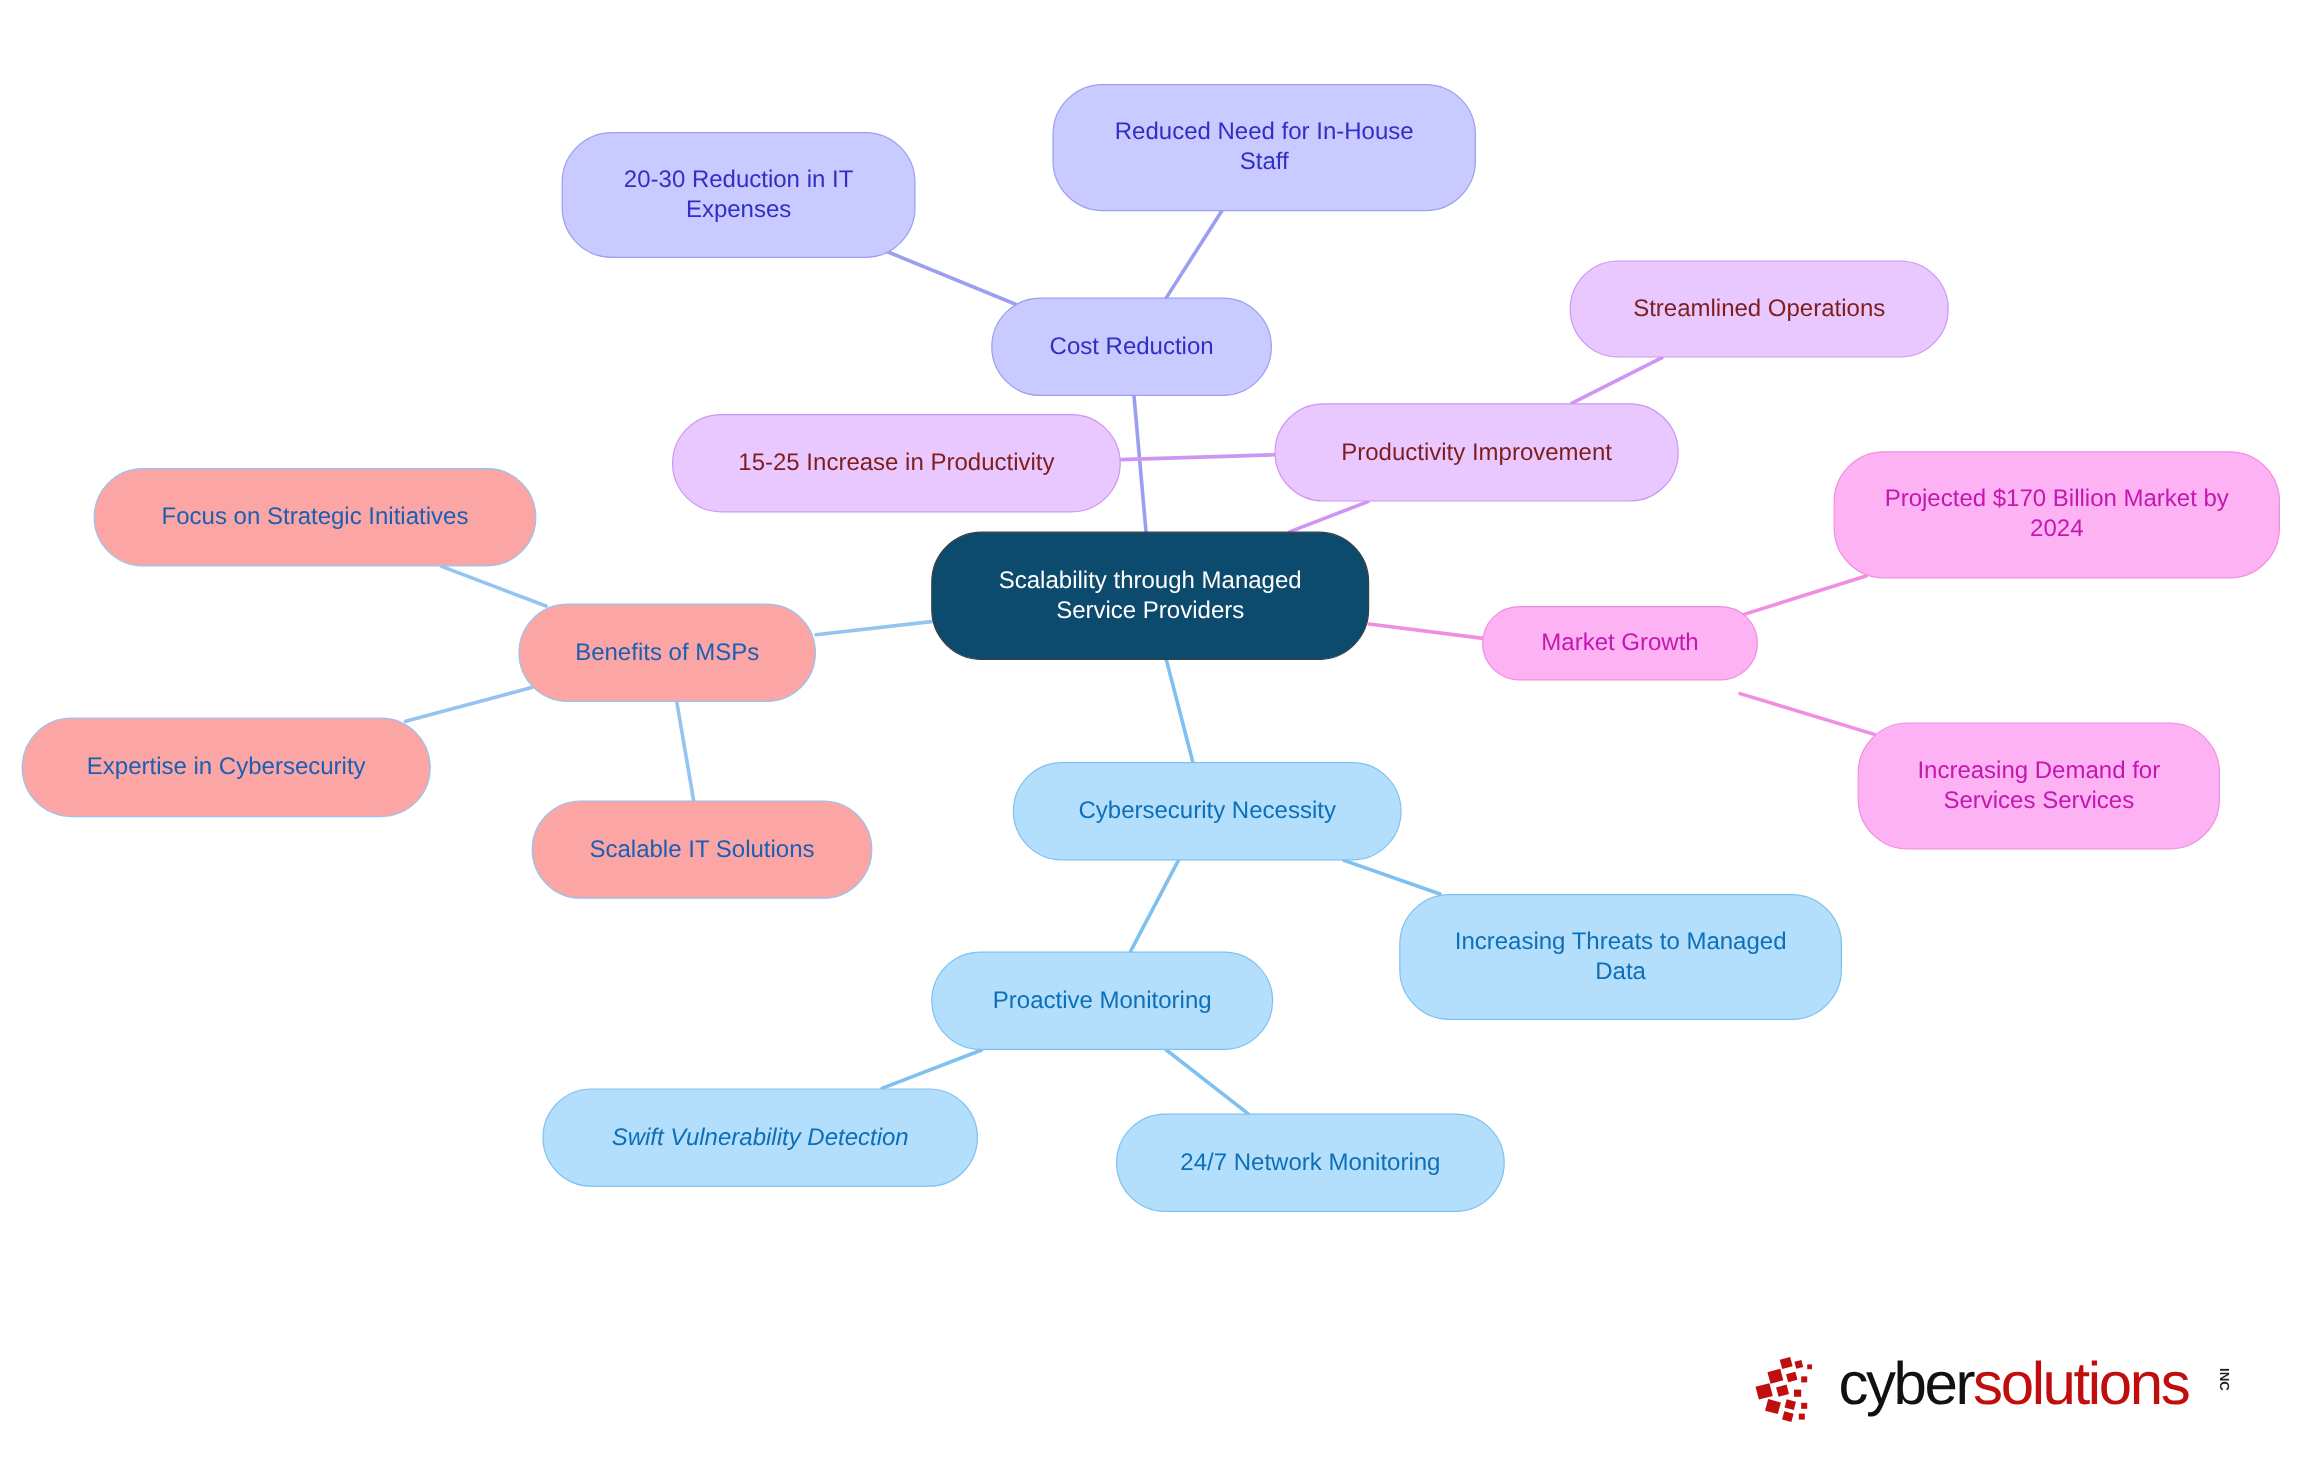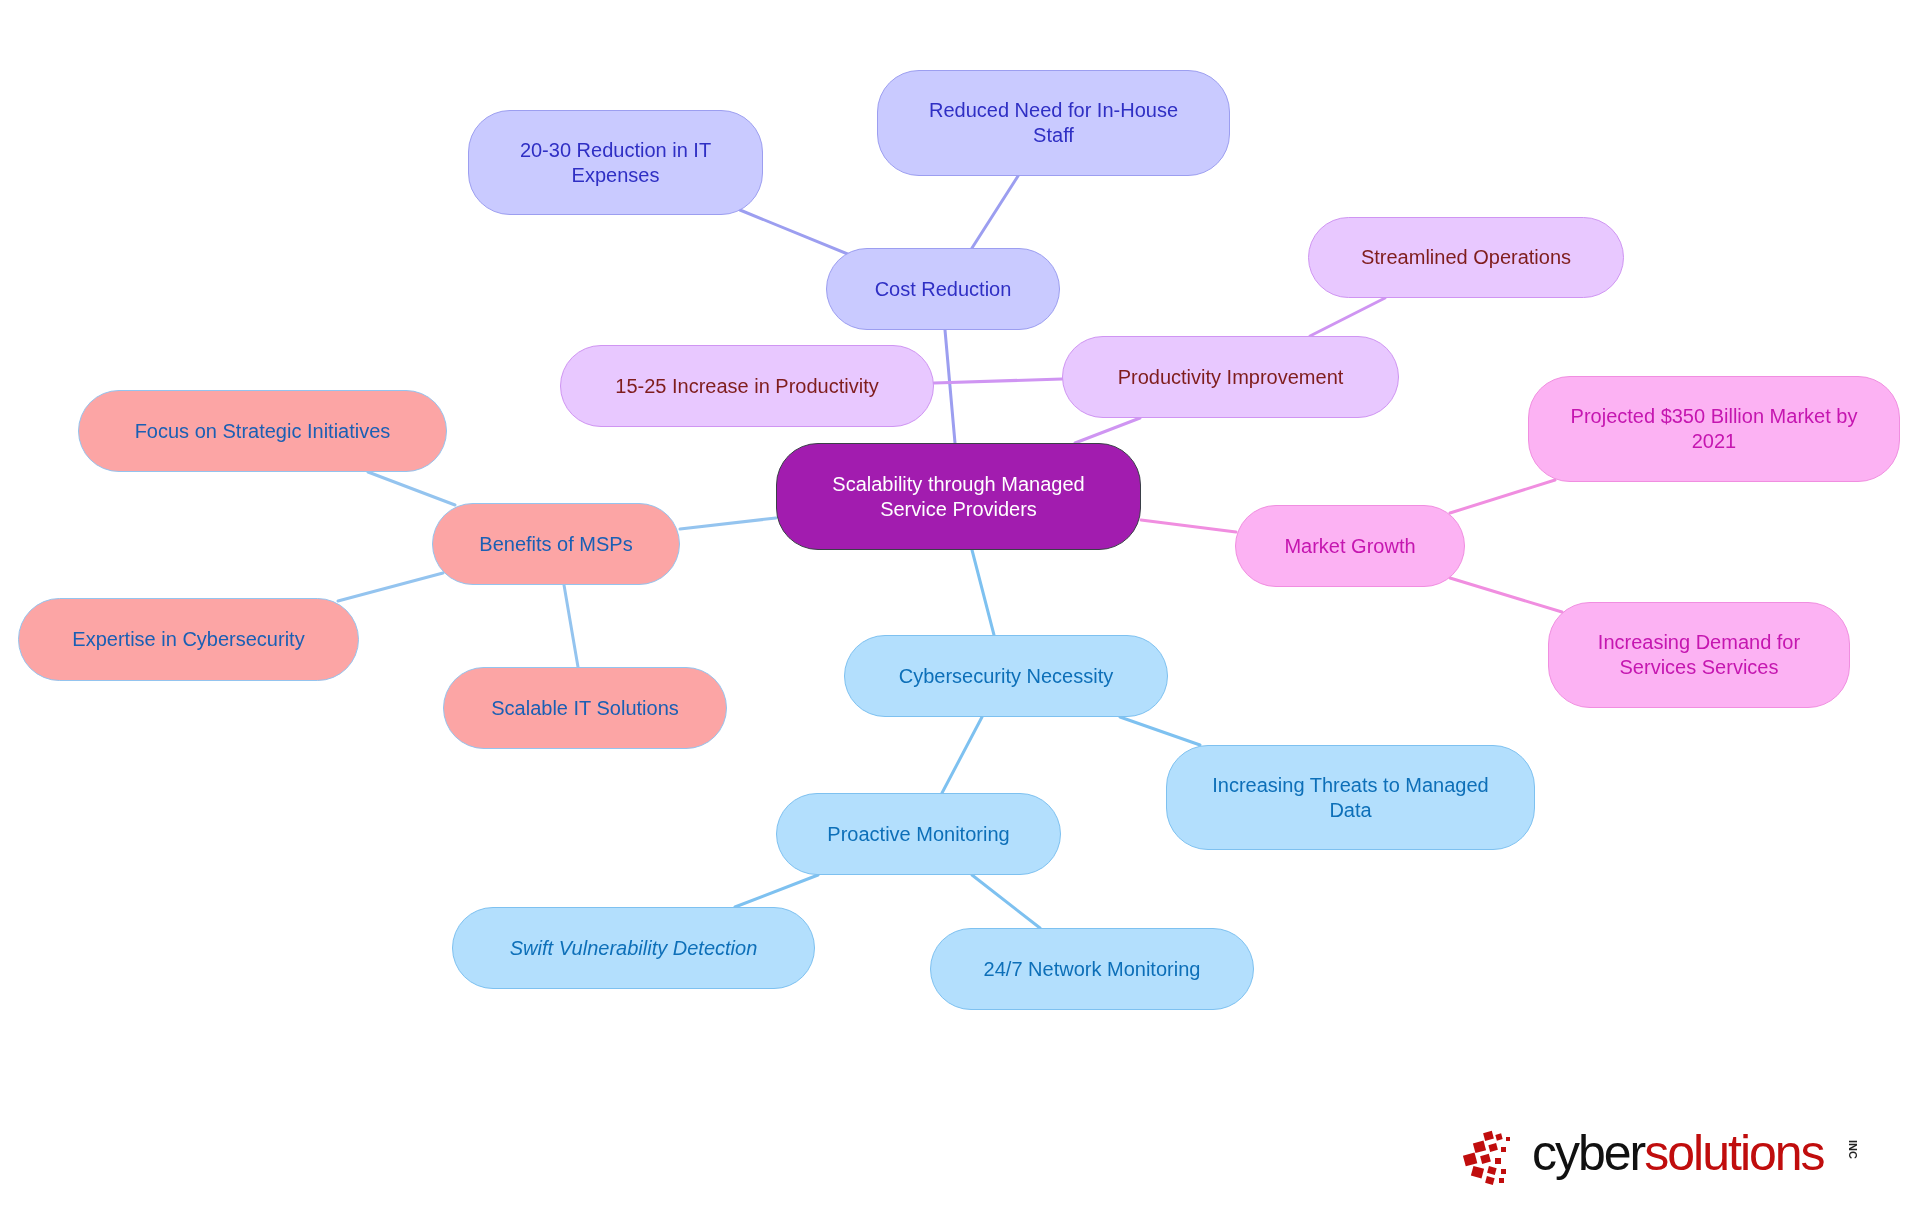--- a/index.html
+++ b/index.html
@@ -2,21 +2,21 @@
 <html><head>
 <meta charset="utf-8">
 <style>
   html, body { margin: 0; padding: 0; background: #ffffff; }
   body { width: 1920px; height: 1215px; position: relative; overflow: hidden;
          font-family: "Liberation Sans", "DejaVu Sans", sans-serif; }
   #edges { position: absolute; left: 0; top: 0; width: 1920px; height: 1215px; }
   .node { position: absolute; box-sizing: border-box; display: flex; align-items: center;
           justify-content: center; text-align: center; border-radius: 42px; border: 1.5px solid;
           font-size: 20px; line-height: 25px; padding: 0 30px; }
-  .root { background: #a21caf; color: #ffffff; border-color: #3a3f47; border-radius: 42px; text-align: center; }
+  .root { background: #0c4a6e; color: #ffffff; border-color: #3a3f47; border-radius: 42px; text-align: center; }
   .indigo { background: #c9caff; border-color: #9c9ef0; color: #2f2fc4; }
   .violet { background: #e8c8ff; border-color: #cf95f2; color: #7f1d1d; }
   .pink   { background: #fcb2f3; border-color: #f08ee0; color: #c516b0; }
   .sky    { background: #b3dffd; border-color: #7ec1f0; color: #0d6fb8; }
   .pale   { background: #fca5a5; border-color: #94c4ef; color: #1a5fb4; }
   .logo { position: absolute; left: 1462px; top: 1120px; width: 400px; height: 70px; }
   .logo-text { position: absolute; left: 70px; top: 4px; font-size: 50px; letter-spacing: -2px;
                font-family: Liberation Sans, sans-serif; }
   .logo-cyber { color: #111111; }
   .logo-sol { color: #c00d0d; }
@@ -74,25 +74,25 @@
 <div class="node violet" style="left:1062px; top:336px; width:337px; height:82px;">
   <span>Productivity Improvement</span>
 </div>
 <div class="node violet" style="left:560px; top:345px; width:374px; height:82px;">
   <span>15-25 Increase in Productivity</span>
 </div>
 <div class="node violet" style="left:1308px; top:217px; width:316px; height:81px;">
   <span>Streamlined Operations</span>
 </div>
 
-<div class="node pink" style="left:1235px; top:505px; width:230px; height:82px;">
+<div class="node pink" style="left:1235px; top:505px; width:230px; height:62px;">
   <span>Market Growth</span>
 </div>
 <div class="node pink" style="left:1528px; top:376px; width:372px; height:106px;">
-  <span>Projected $350 Billion Market by 2021</span>
+  <span>Projected $170 Billion Market by 2024</span>
 </div>
 <div class="node pink" style="left:1548px; top:602px; width:302px; height:106px;">
   <span>Increasing Demand for Services Services</span>
 </div>
 
 <div class="node sky" style="left:844px; top:635px; width:324px; height:82px;">
   <span>Cybersecurity Necessity</span>
 </div>
 <div class="node sky" style="left:1166px; top:745px; width:369px; height:105px;">
   <span>Increasing Threats to Managed Data</span>

